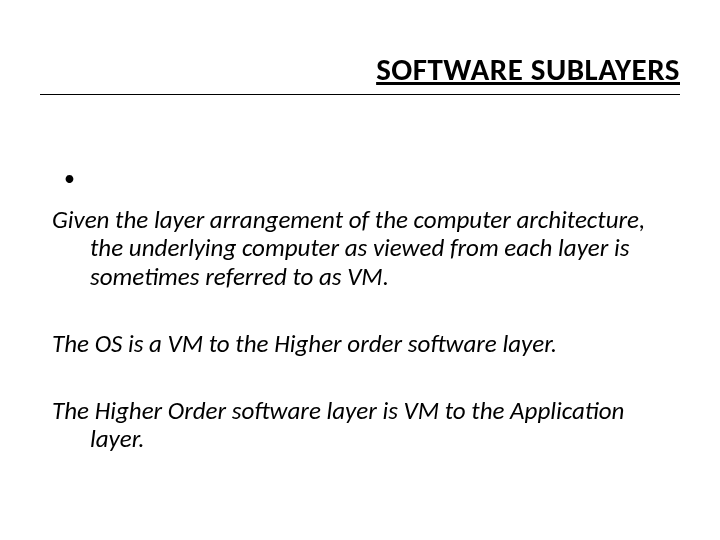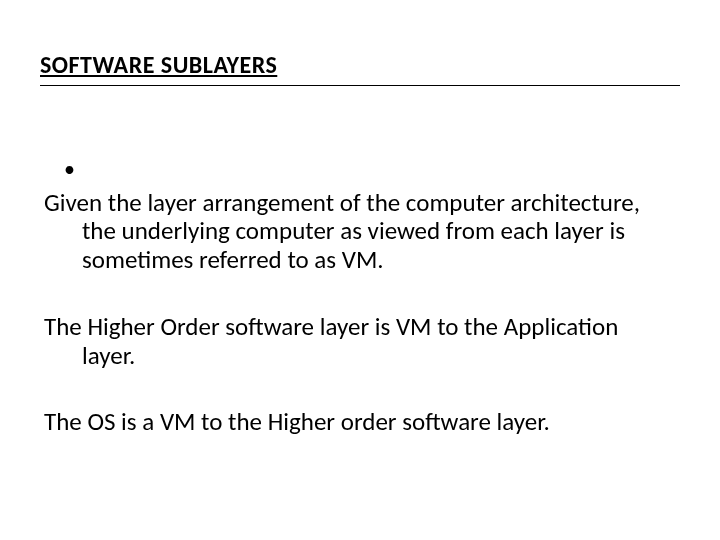--- a/index.html
+++ b/index.html
@@ -12,24 +12,24 @@
     color: #000;
   }
   .slide {
     width: 720px;
     height: 540px;
     position: relative;
     box-sizing: border-box;
     padding: 50px 40px 40px 40px;
   }
   .title {
-    text-align: left;
+    text-align: right;
     font-weight: bold;
     text-decoration: underline;
-    font-size: 24px;
+    font-size: 31px;
     letter-spacing: 0.5px;
     margin-bottom: 6px;
   }
   .title-line {
     border: none;
     border-top: 1px solid #000;
     margin: 0 0 0 0;
     width: 100%;
   }
   .content {
@@ -47,21 +47,22 @@
     font-size: 22px;
     line-height: 1.3;
   }
   .bullet-text {
     font-weight: bold;
   }
   
   .hang {
     padding-left: 38px;
     text-indent: -38px;
-    margin: 4px;
+    margin: 12px;
+    font-style: italic;
   }
   .block {
     margin-top: 38px;
   }
 </style>
 </head>
 <body>
 
 <div class="slide">
 
@@ -69,19 +70,19 @@
   <hr class="title-line">
 
   <div class="content">
 
     <div class="bullet-row">
       <span class="bullet">•</span>
     </div>
 
     <p class="hang">Given the layer arrangement of the computer architecture, the underlying computer  as viewed from each layer is sometimes referred to as VM.</p>
 
+    <p class="hang block">The OS is a VM to the Higher order software layer.</p>
+
     <p class="hang block">The Higher Order software layer is VM to the Application layer.</p>
-
-    <p class="hang block">The OS is a VM to the Higher order software layer.</p>
 
   </div>
 
 </div>
 
 </body></html>

